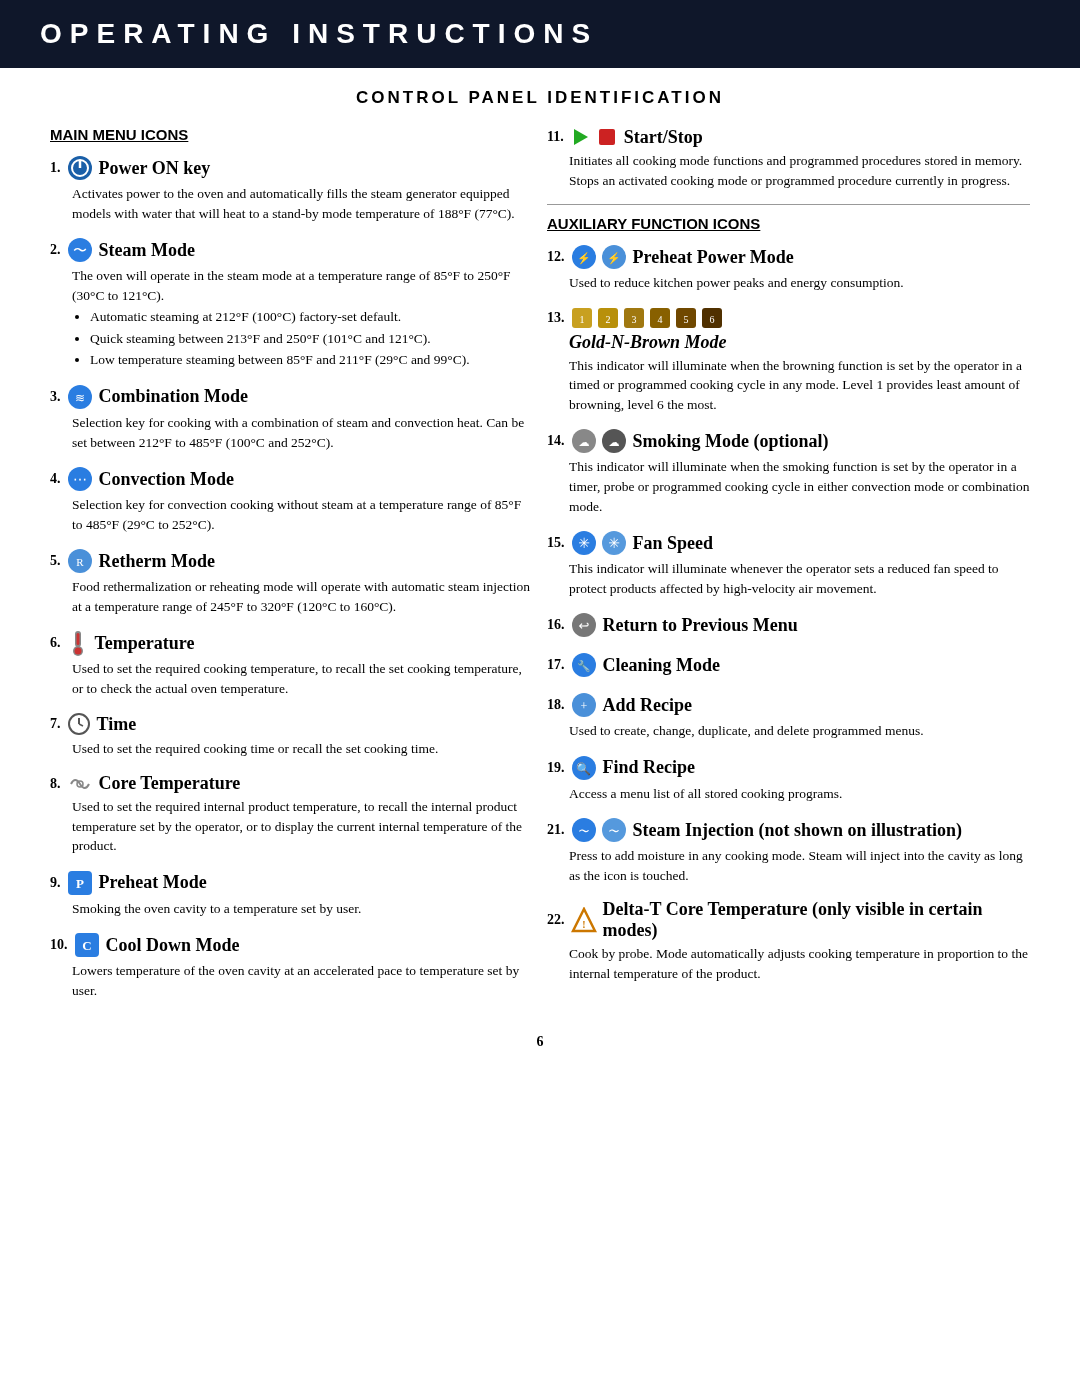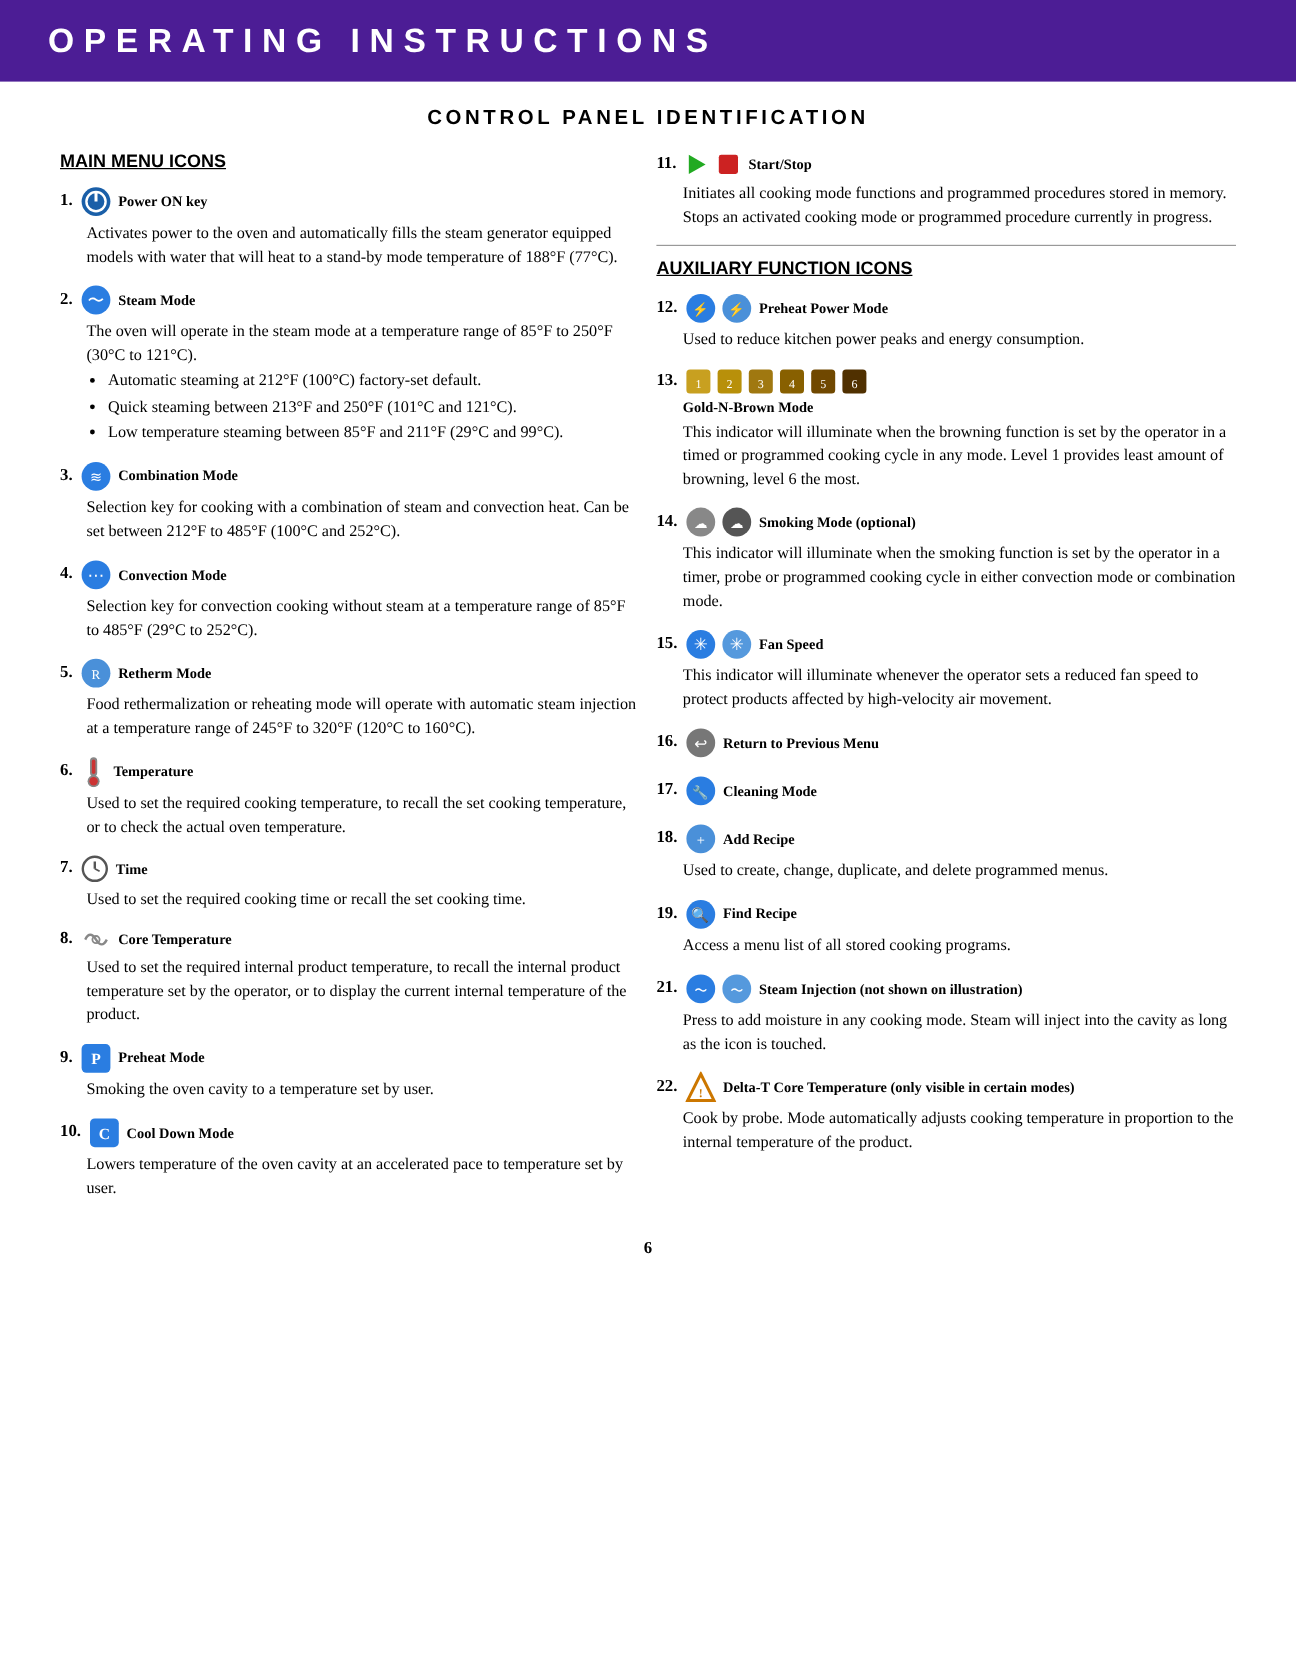--- a/index.html
+++ b/index.html
@@ -5,21 +5,21 @@
     * { margin: 0; padding: 0; box-sizing: border-box; }
     body {
       width: 1080px;
       min-height: 1397px;
       background: #fff;
       font-family: 'Times New Roman', Times, serif;
       font-size: 14px;
       color: #000;
     }
     .page-header {
-      background: #4c1d95;
+      background: #0f172a;
       padding: 18px 40px;
       margin-bottom: 10px;
     }
     .page-header h1 {
       color: #fff;
       font-size: 28px;
       font-weight: bold;
       letter-spacing: 8px;
       font-family: Arial, sans-serif;
     }
@@ -59,21 +59,21 @@
       align-items: center;
       gap: 6px;
       margin-bottom: 3px;
     }
     .item-number {
       font-weight: bold;
       font-size: 14px;
     }
     .item-title {
       font-weight: bold;
-      font-size: 12px;
+      font-size: 18px;
     }
     .item-body {
       font-size: 13.5px;
       line-height: 1.45;
       margin-left: 22px;
     }
     .item-body ul {
       margin-left: 18px;
       margin-top: 2px;
     }
@@ -338,21 +338,21 @@
               <svg width="22" height="22" viewBox="0 0 22 22">
                   <rect x="1" y="1" width="20" height="20" rx="3" fill="#704800"></rect>
                   <text x="11" y="16" text-anchor="middle" fill="white" font-size="10">5</text>
                 </svg>
               <svg width="22" height="22" viewBox="0 0 22 22">
                   <rect x="1" y="1" width="20" height="20" rx="3" fill="#503000"></rect>
                   <text x="11" y="16" text-anchor="middle" fill="white" font-size="10">6</text>
                 </svg>
             </span>
           </div>
-          <div class="item-header" style="margin-bottom:3px;margin-top:2px;">
+          <div class="item-header" style="margin-bottom:3px;margin-top:2px;font-style:italic;">
             <span class="item-title" style="margin-left:22px;">Gold-N-Brown Mode</span>
           </div>
           <div class="item-body">This indicator will illuminate when the browning function is set by the operator in a timed or programmed cooking cycle in any mode. Level 1 provides least amount of browning, level 6 the most.</div>
         </div>
 
         <div class="item">
           <div class="item-header">
             <span class="item-number">14.</span>
             <span class="icon icon-row">
               <svg width="26" height="26" viewBox="0 0 26 26">

